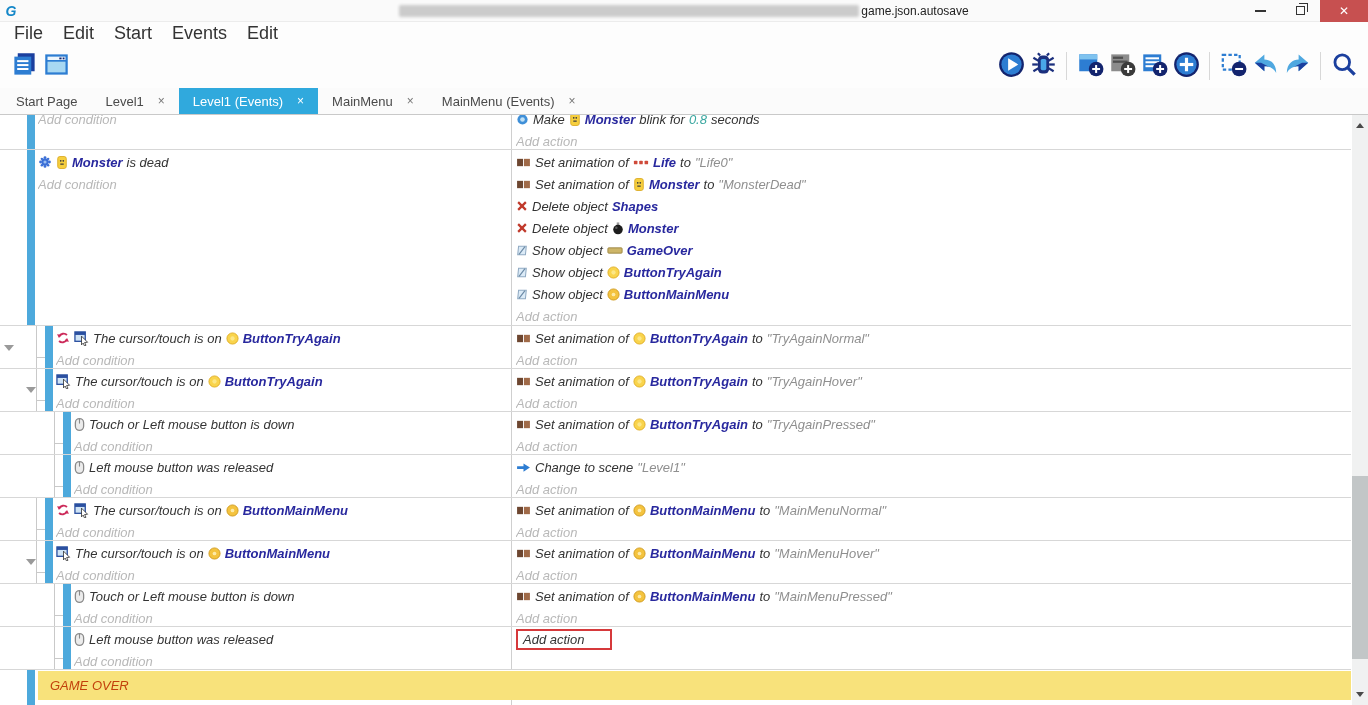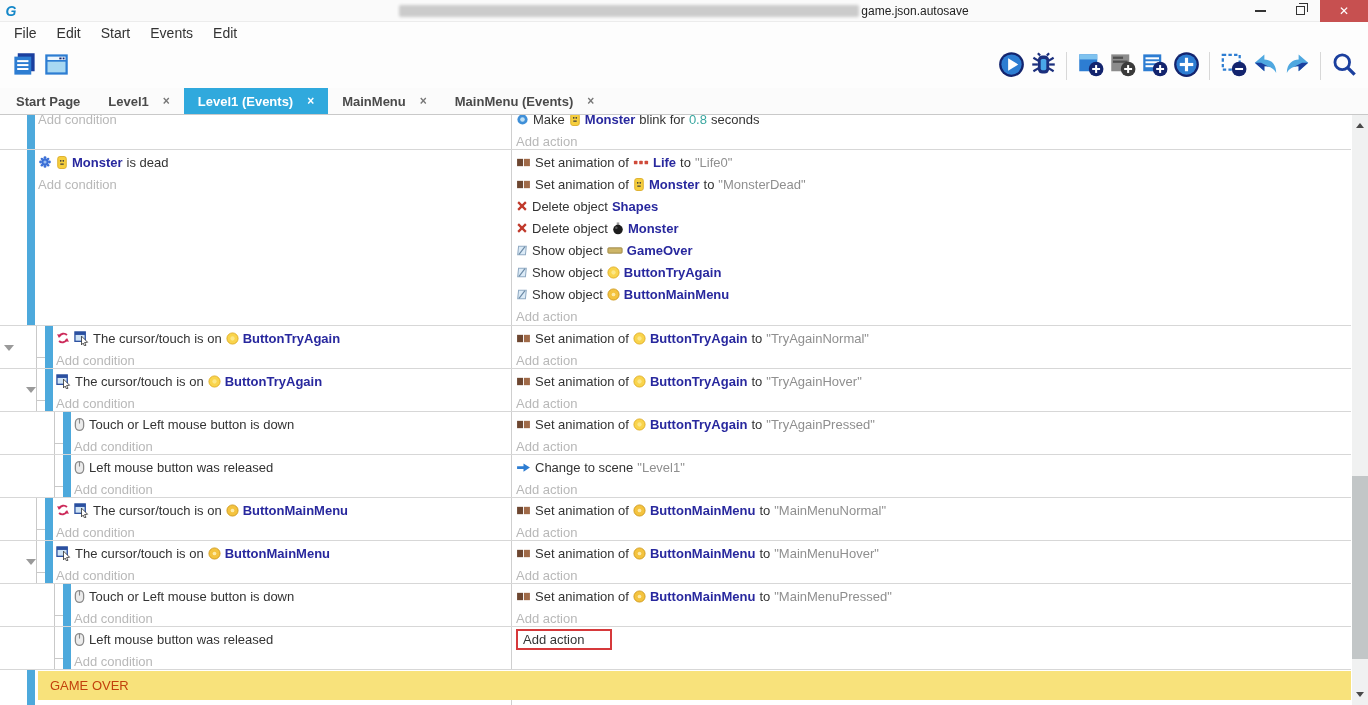--- a/index.html
+++ b/index.html
@@ -18,41 +18,41 @@
   .win-controls { margin-left:auto; display:flex; height:22px; }
   .win-btn { width:40px; height:22px; display:flex; align-items:center; justify-content:center; }
   .min-glyph { width:11px; height:2px; background:#333; }
   .restore-glyph { width:9px; height:9px; border:1.5px solid #333; position:relative; }
   .restore-glyph:before { content:""; position:absolute; left:2px; top:-4px; width:8px; height:8px;
     border-top:1.5px solid #333; border-right:1.5px solid #333; }
   .close-btn { width:48px; background:#c75050; color:#fff; font-size:12px; }
 
   
   .menubar { height:22px; background:#fdfdfd; display:flex; align-items:center; padding-left:4px; }
-  .menu-item { font-size:14px; color:#333; padding:0 10px; line-height:22px; }
+  .menu-item { font-size:18px; color:#333; padding:0 10px; line-height:22px; }
 
   
   .toolbar { height:44px; background:#fdfdfd; display:flex; align-items:center; padding:0 8px; }
   .tool-icon { width:32px; height:32px; display:flex; align-items:center; justify-content:center; }
   .tool-icon svg { width:27px; height:27px; }
   .tool-sep { width:1px; height:28px; background:#d8d8d8; margin:0 7px; }
   .toolbar-spacer { flex:1; }
 
   
-  .tabs { height:26px; background:#fbfbfb; display:flex; align-items:flex-end; padding-left:2px;font-weight:bold; }
+  .tabs { height:26px; background:#fbfbfb; display:flex; align-items:flex-end; padding-left:2px; }
   .tab { height:26px; display:flex; align-items:center; padding:0 14px; font-size:13px;
     color:#4a4a4a; gap:14px; }
   .tab.active { background:#30a9dd; color:#fff; }
   .tab .tab-close { font-size:12px; color:#777; }
   .tab.active .tab-close { color:#fff; }
 
   
   .events { position:relative; height:591px; border-top:1px solid #c9c9c9;
     background:#fff; overflow:hidden; font-size:13px; }
-  .events-inner { position:absolute; left:0; top:0; right:17px; }
+  .events-inner { position:absolute; left:0; top:0; right:17px;font-style:italic; }
   .row { display:flex; border-bottom:1px solid #d7d7d7; background:#fff; overflow:hidden; position:relative; }
   .gutter { position:relative; flex:none; }
   .bar { position:absolute; right:3px; top:0; bottom:0; width:8px; background:#4da9dc; }
   .guide-v { position:absolute; top:0; bottom:0; width:1px; background:#c9c9c9; }
   .guide-h { position:absolute; height:1px; background:#c9c9c9; }
   .cond { flex:none; border-right:1px solid #cfcfcf; padding-top:1px; }
   .act { flex:1; padding-left:4px; padding-top:1px; }
   .line { height:22px; display:flex; align-items:center; gap:4px; white-space:nowrap; overflow:hidden; }
   .line .ic { display:inline-flex; align-items:center; }
   .line .ic svg { display:block; }

